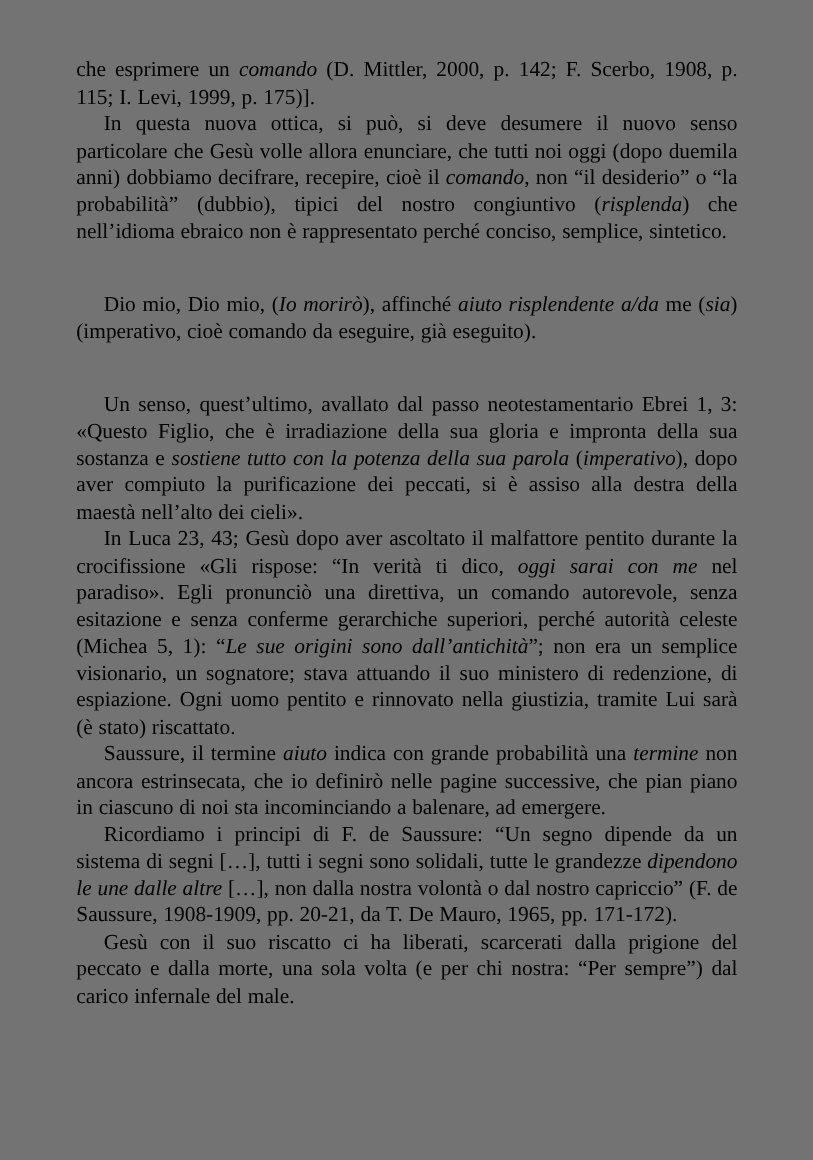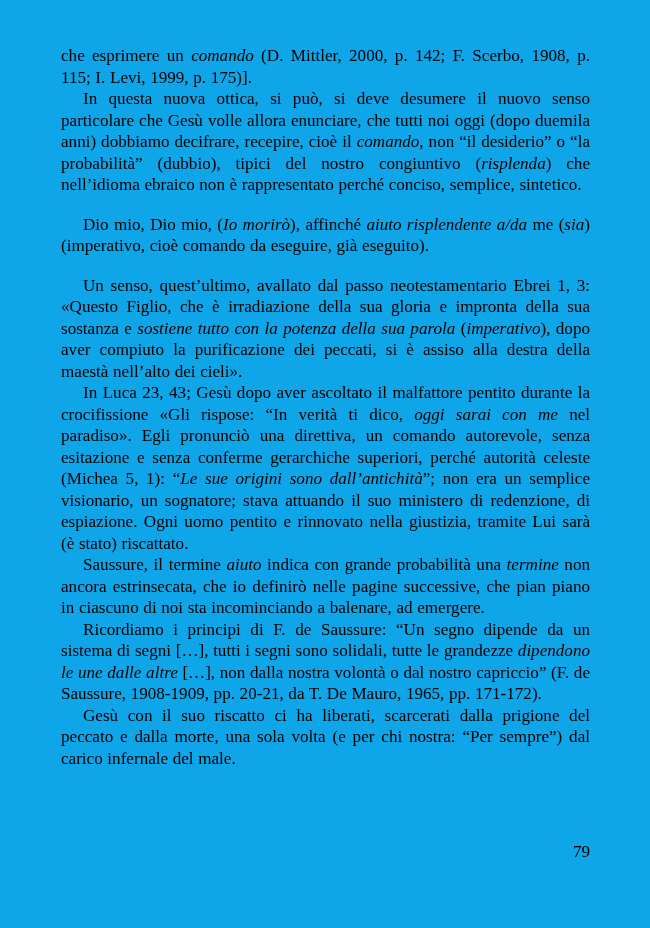--- a/index.html
+++ b/index.html
@@ -14,42 +14,42 @@
     font-family: "Liberation Serif", "DejaVu Serif", serif;
     color: #000000;
     overflow: hidden;
   }
   .page {
     position: absolute;
     left: 0;
     top: 0;
     width: 650px;
     height: 928px;
-    background: #0ea5e9;
+    background: #737373;
   }
   .textblock {
     position: absolute;
     left: 61px;
     top: 45px;
     width: 529px;
   }
   p.para {
     margin: 0;
     font-size: 17.1px;
     line-height: 21.5px;
     text-align: justify;
     text-indent: 22px;
     hyphens: manual;
     word-spacing: 0.02em;
   }
   p.para.noindent {
     text-indent: 0;
   }
   p.gap-before {
-    margin-top: 18px;
+    margin-top: 37px;
   }
   .quote-block {
     margin: 0;
   }
   i, em {
     font-style: italic;
   }
   .pagenum {
     position: absolute;
     left: 0;
@@ -80,15 +80,14 @@
     <p class="para"><span>In Luca 23, 43; Gesù dopo aver ascoltato il malfattore pentito durante la crocifissione «Gli rispose: “In verità ti dico, </span><i>oggi sarai con me</i><span> nel paradiso». Egli pronunciò una direttiva, un comando autorevole, senza esitazione e senza conferme gerarchiche superiori, perché autorità celeste (Michea 5, 1): “</span><i>Le sue origini sono dall’antichità</i><span>”; non era un semplice visionario, un sognatore; stava attuando il suo ministero di redenzione, di espiazione. Ogni uomo pentito e rinnovato nella giustizia, tramite Lui sarà (è stato) riscattato.</span></p>
 
     <p class="para"><span>Saussure, il termine </span><i>aiuto</i><span> indica con grande probabilità una </span><i>termine</i><span> non ancora estrinsecata, che io definirò nelle pagine successive, che pian piano in ciascuno di noi sta incominciando a balenare, ad emergere.</span></p>
 
     <p class="para"><span>Ricordiamo i principi di F. de Saussure: “Un segno dipende da un sistema di segni […], tutti i segni sono solidali, tutte le grandezze </span><i>dipendono le une dalle altre</i><span> […], non dalla nostra volontà o dal nostro capriccio” (F. de Saussure, 1908-1909, pp. 20-21, da T. De Mauro, 1965, pp. 171-172).</span></p>
 
     <p class="para">Gesù con il suo riscatto ci ha liberati, scarcerati dalla prigione del peccato e dalla morte, una sola volta (e per chi nostra: “Per sempre”) dal carico infernale del male.</p>
 
   </div>
 
-  <div class="pagenum">79</div>
 
 </div>
 
 </body></html>

